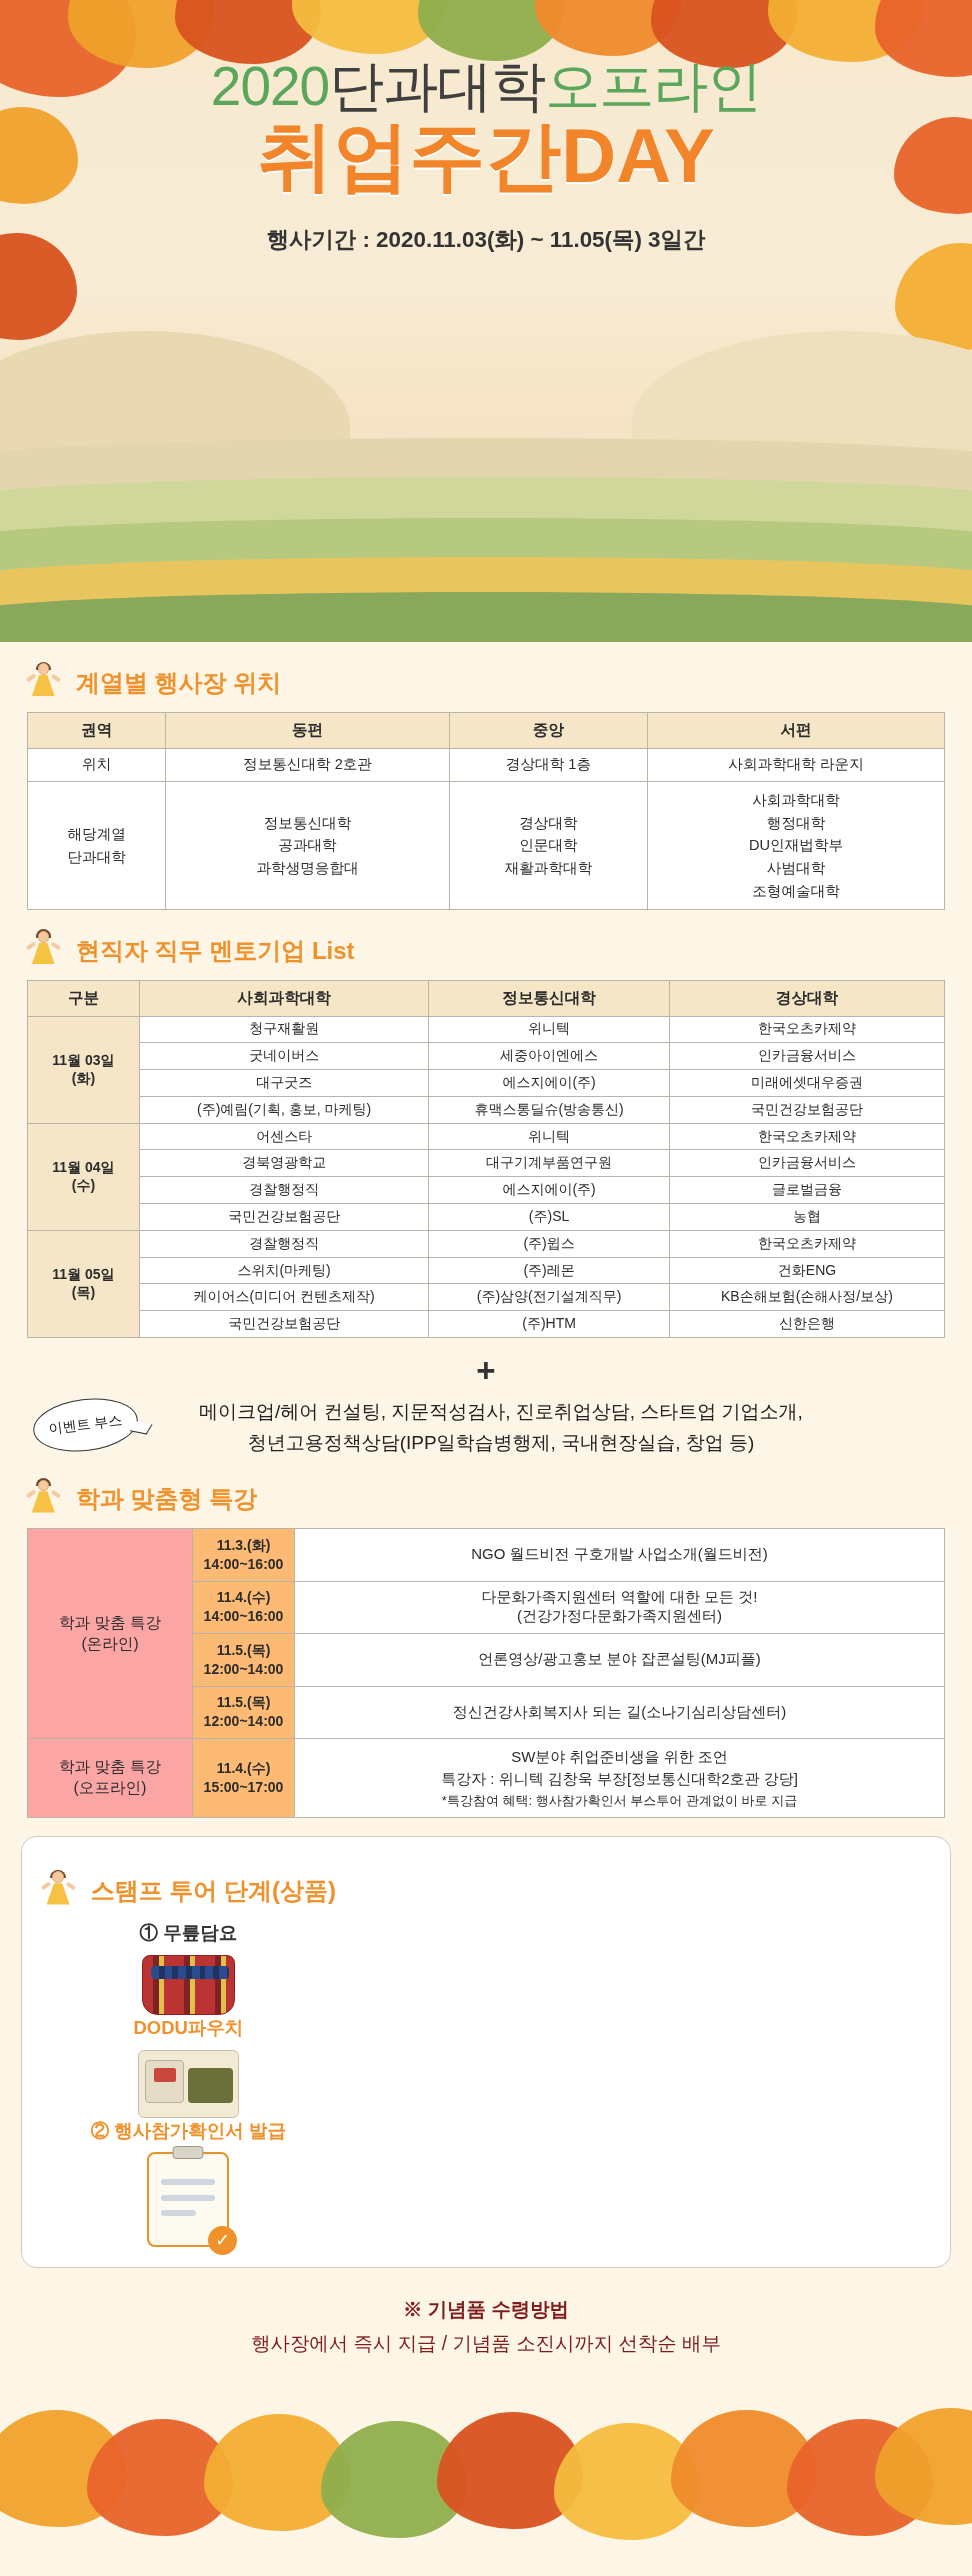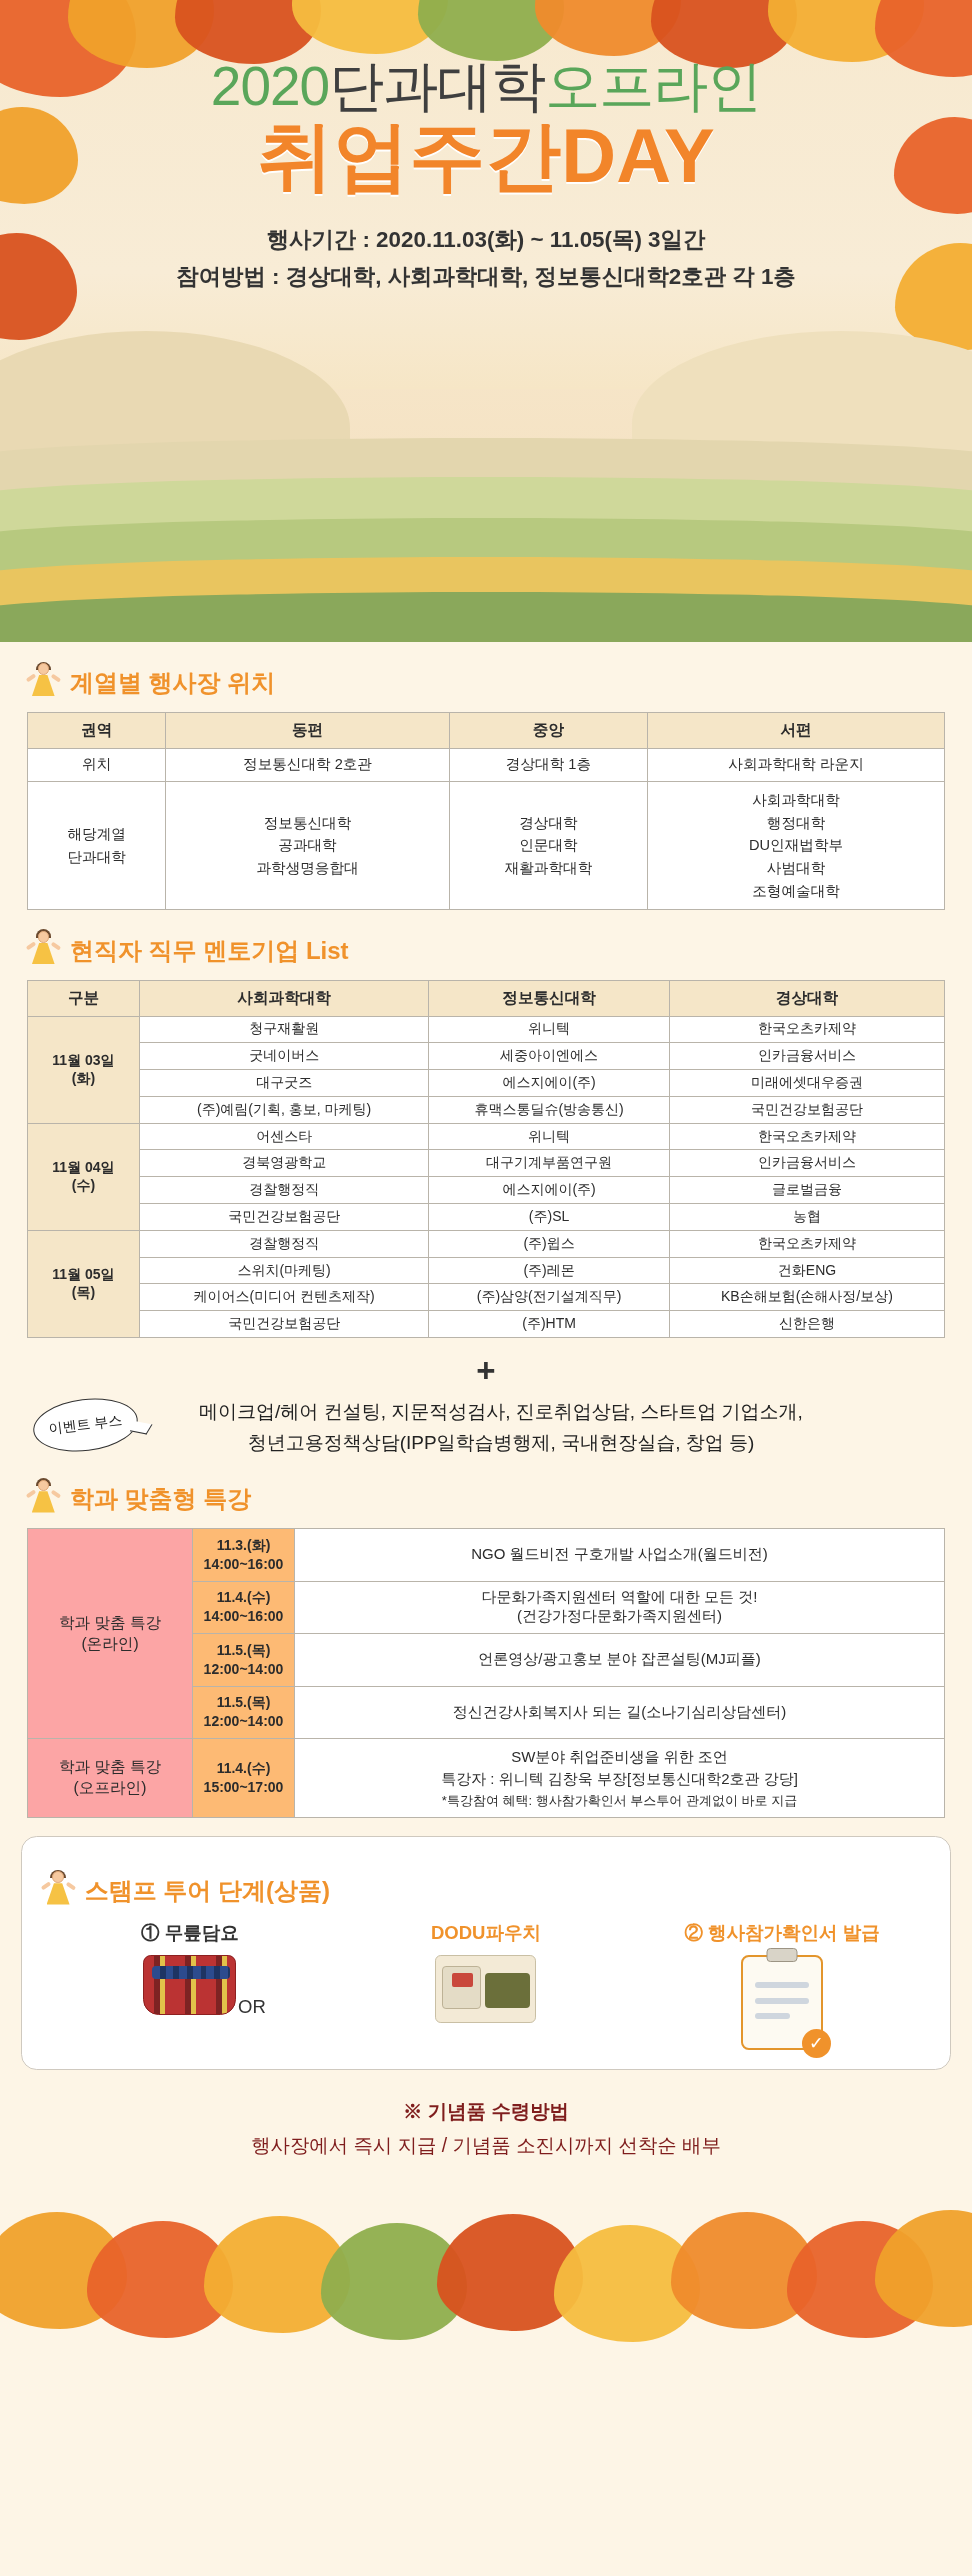--- a/index.html
+++ b/index.html
@@ -73,21 +73,21 @@
     text-shadow:0 1.9px 0 #fff;
   }
   .subinfo {
     margin-top:25px;
     font-size:22.4px; color:#333; line-height:1.62; font-weight:bold;
   }
 
   
   .section { padding:0 27px; position:relative; z-index:4; }
   .sec-head {
-    display:flex; align-items:center; gap:12px;
+    display:flex; align-items:center; gap:18px;
     margin:21.4px 0 9.7px 1.9px;
     text-align:right;
   }
   .sec-title {
     font-size:24px; font-weight:bold; color:#f0922b;
   }
   .girl { width:29px; height:39px; position:relative; flex:0 0 29px; }
   .girl .head { position:absolute; left:8.7px; top:0; width:11.7px; height:11.7px; border-radius:50%; background:#f6c9a0; border:1px solid #e0a878;}
   .girl .hair { position:absolute; left:6.8px; top:-1.9px; width:15.6px; height:8.7px; border-radius:7.8px 7.8px 0 0; background:#6b4a2f;}
   .girl .body { position:absolute; left:2.9px; top:11.7px; width:23px; height:21.4px; background:#f6c244; clip-path:polygon(32% 0,68% 0,100% 100%,0 100%); }
@@ -138,20 +138,21 @@
 
   
   .stamp-card {
     margin:17.5px 21.4px 0; background:#fff;
     border:1px solid #cfc9bf; border-radius:15.6px;
     padding:13.6px 19.4px 19.4px;
   }
   .stamp-grid {
     display:flex; align-items:flex-start; justify-content:space-around;
     margin-top:5.8px;
+    flex-direction:column;
   }
   .stamp-col { text-align:center; width:33%; position:relative; }
   .stamp-col .lbl { font-size:18.5px; font-weight:bold; color:#333; margin-bottom:9.7px; }
   .stamp-col .lbl.orange { color:#f0922b; }
   .or {
     position:absolute; left:0; right:0; top:76px;
     font-size:18.5px; color:#333;
   }
   .blanket {
     width:93px; height:60px; margin:0 auto;
@@ -227,21 +228,20 @@
     <div class="field" style="bottom:17.5px;background:#e9c55f;"></div>
     <div class="field" style="bottom:-17.5px;background:#8aa85b;"></div>
 
     <div class="title-wrap">
       <div class="title-line1">
         <span class="t-green">2020</span><span class="t-dark">단과대학</span><span class="t-green">오프라인</span>
       </div>
       <div class="title-line2">취업주간DAY</div>
       <div class="subinfo">
         <div>행사기간 : 2020.11.03(화) ~ 11.05(목) 3일간</div>
-        <div>참여방법 : 경상대학, 사회과학대학, 정보통신대학2호관 각 1층</div>
       </div>
     </div>
   </div>
 
   <div class="section">
     <div class="sec-head">
       <span class="girl">
         <span class="hair"></span>
           <span class="head"></span>
           <span class="body"></span>

